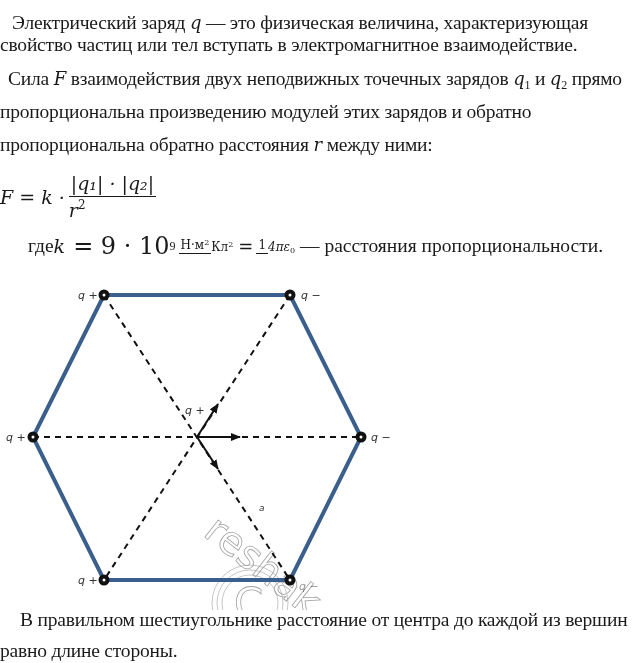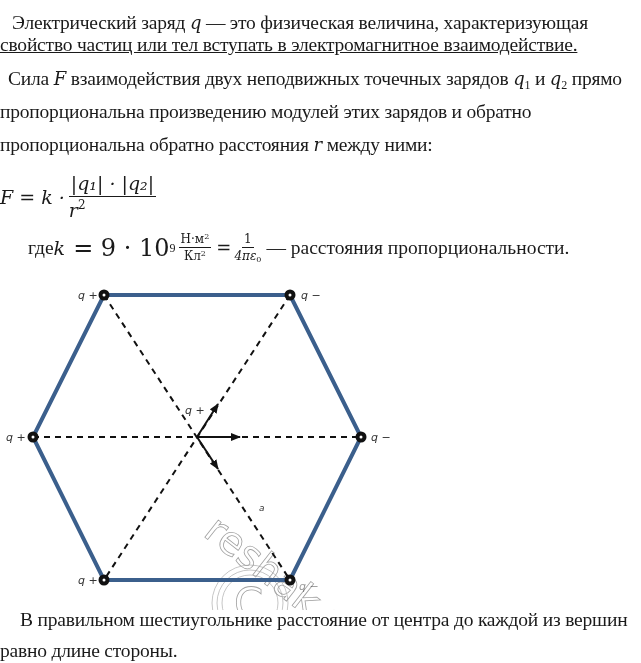--- a/index.html
+++ b/index.html
@@ -20,36 +20,36 @@
     font-family: "DejaVu Serif", serif; display: flex; align-items: center;
   }
   .frac { display: inline-flex; flex-direction: column; align-items: flex-start; margin-left: 4px; }
   .frac .num { padding: 0 2px 2px 2px; border-bottom: 1.4px solid #1a1a1a; }
   .frac .den { padding-top: 2px; }
   .kline {
     position: absolute; left: 0; top: 232px; font-size: 19.5px; display: flex; align-items: center;
     white-space: nowrap;
     padding-left: 28px;
   }
-  .small-frac { display: inline-flex; flex-direction: column; align-items: center; font-size: 12px; margin: 0 5px 0 3px; font-family: "DejaVu Serif", serif; }
+  .small-frac { display: inline-flex; flex-direction: row; align-items: center; font-size: 12px; margin: 0 5px 0 3px; font-family: "DejaVu Serif", serif; }
   .small-frac .num { border-bottom: 1px solid #1a1a1a; padding: 0 2px 1px 2px; }
   .small-frac .den { padding-top: 1px; }
   .small-frac sup { font-size: 8px; vertical-align: 4px; }
   .small-frac sub { font-size: 8px; vertical-align: -2px; }
   svg#diagram { position: absolute; left: 0; top: 280px; }
   .vlabel { font-family: "DejaVu Sans", sans-serif; font-size: 11px; font-style: italic; fill: #333333; }
   .watermark { font-family: "DejaVu Sans", sans-serif; font-size: 40px; fill: none; stroke: #8a8a8a; stroke-width: 0.8; }
 </style>
 </head>
 <body>
 
 <div class="line" style="top:12px;margin-left:12px;">
   <span>Электрический заряд </span><span class="math">q</span><span> — это физическая величина, характеризующая</span>
 </div>
-<div class="line" style="top:34px;text-decoration:underline;">свойство частиц или тел вступать в электромагнитное взаимодействие.</div>
+<div class="line" style="top:34px;">свойство частиц или тел вступать в электромагнитное взаимодействие.</div>
 
 <div class="line" style="top:68px;padding-left:8px;">
   <span>Сила </span><span class="math">F</span><span> взаимодействия двух неподвижных точечных зарядов </span><span class="math">q</span><sub>1</sub><span> и </span><span class="math">q</span><sub>2</sub><span> прямо</span>
 </div>
 <div class="line" style="top:101px;">пропорциональна произведению модулей этих зарядов и обратно</div>
 <div class="line" style="top:134px;">
   <span>пропорциональна обратно расстояния </span><span class="math">r</span><span> между ними:</span>
 </div>
 
 <div class="formula">

